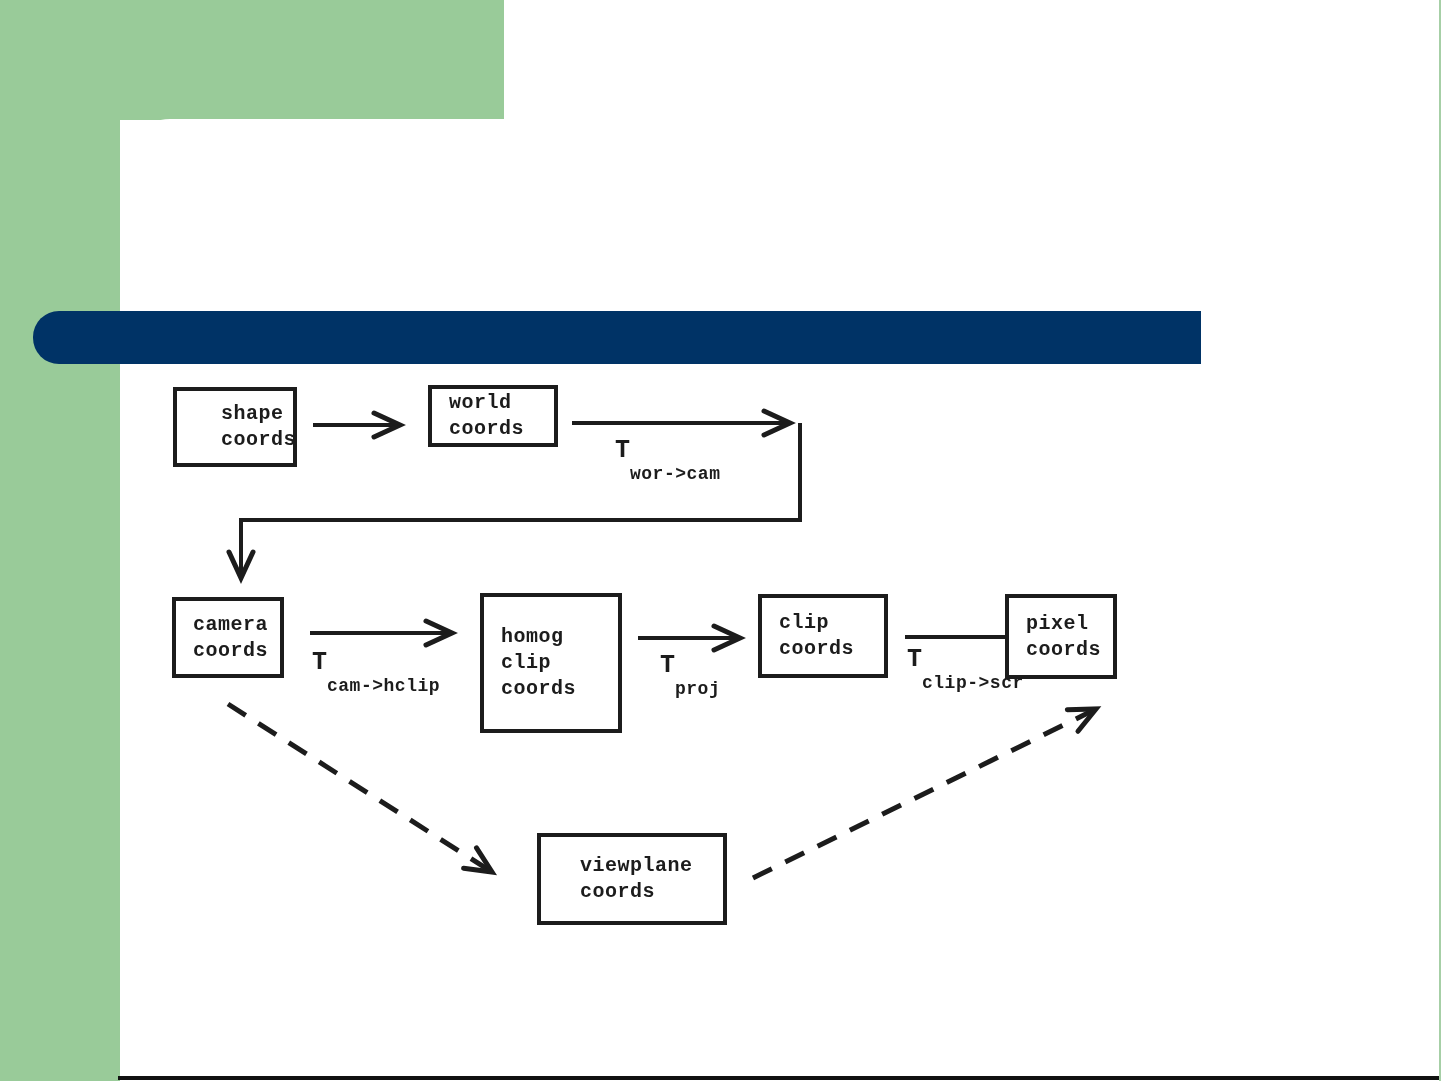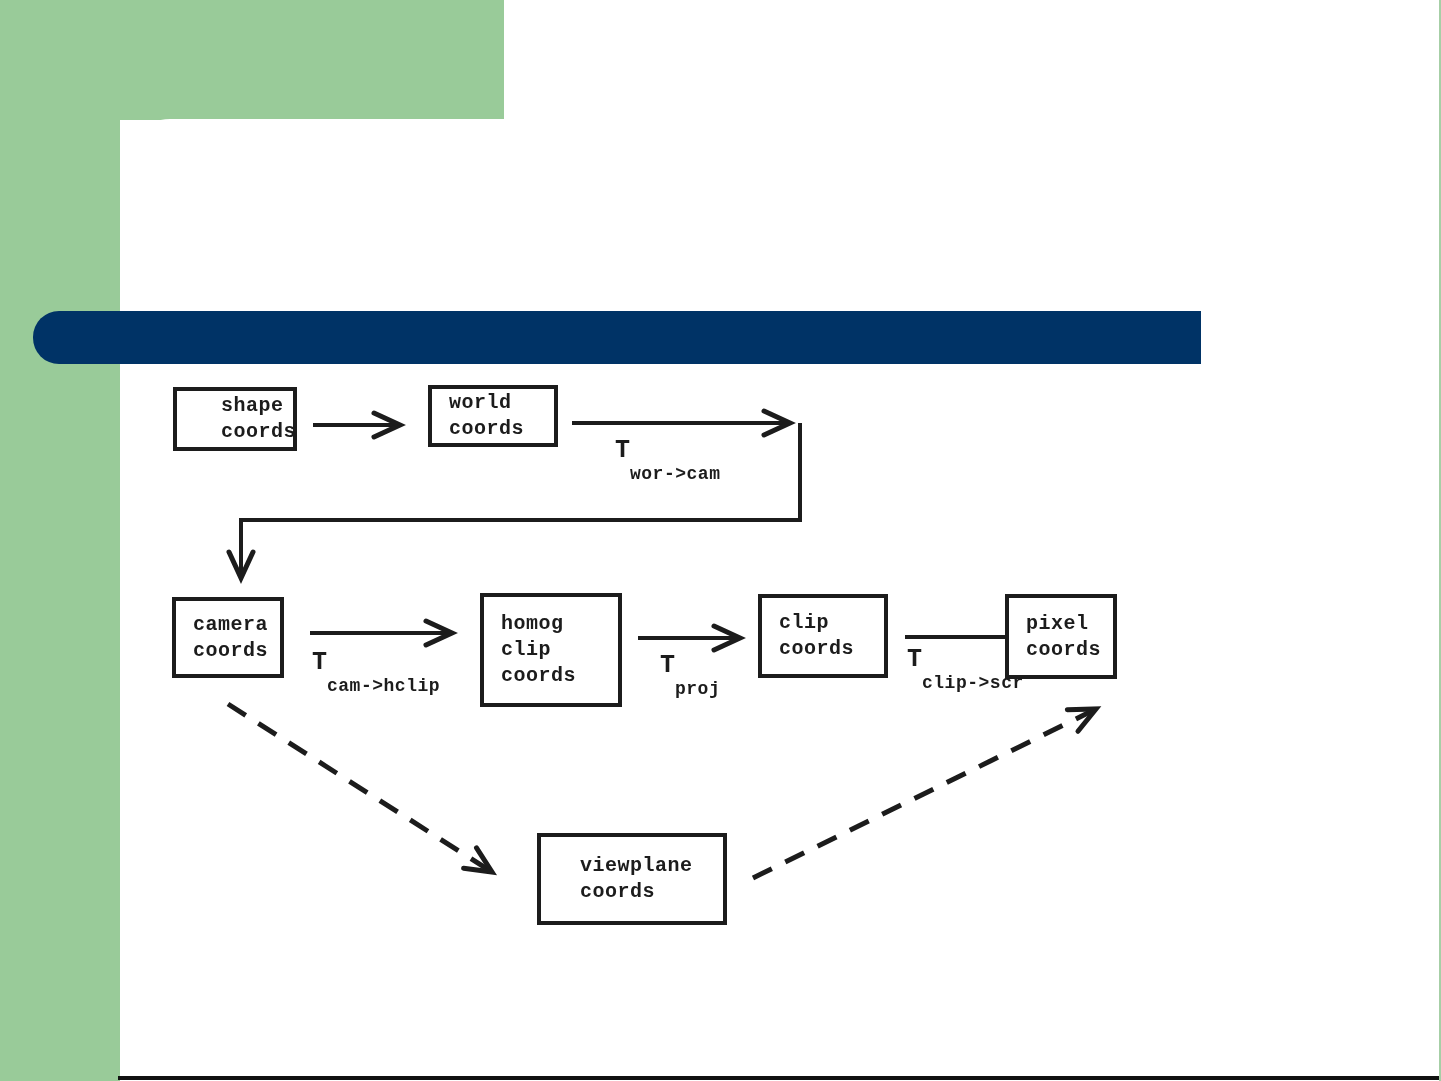--- a/index.html
+++ b/index.html
@@ -57,24 +57,24 @@
     display: flex;
     align-items: center;
     padding-left: 17px;
     font-weight: bold;
     font-size: 20px;
     line-height: 1.3;
     color: #1c1c1c;
     white-space: pre-line;
     letter-spacing: 0.5px;
   }
-  .node-shape     { left: 173px;  top: 387px; width: 124px; height: 64px; padding-left: 44px; }
+  .node-shape     { left: 173px;  top: 387px; width: 124px; height: 80px; padding-left: 44px; }
   .node-world     { left: 428px;  top: 385px; width: 130px; height: 62px; }
   .node-camera    { left: 172px;  top: 597px; width: 112px; height: 81px; }
-  .node-homog     { left: 480px;  top: 593px; width: 142px; height: 114px; }
+  .node-homog     { left: 480px;  top: 593px; width: 142px; height: 140px; }
   .node-clip      { left: 758px;  top: 594px; width: 130px; height: 84px; }
   .node-pixel     { left: 1005px; top: 594px; width: 112px; height: 85px; }
   .node-viewplane { left: 537px;  top: 833px; width: 190px; height: 92px; padding-left: 39px; }
   .tlabel {
     position: absolute;
     color: #1c1c1c;
     font-weight: bold;
     white-space: nowrap;
   }
   .tlabel .t   { font-size: 25px; }

